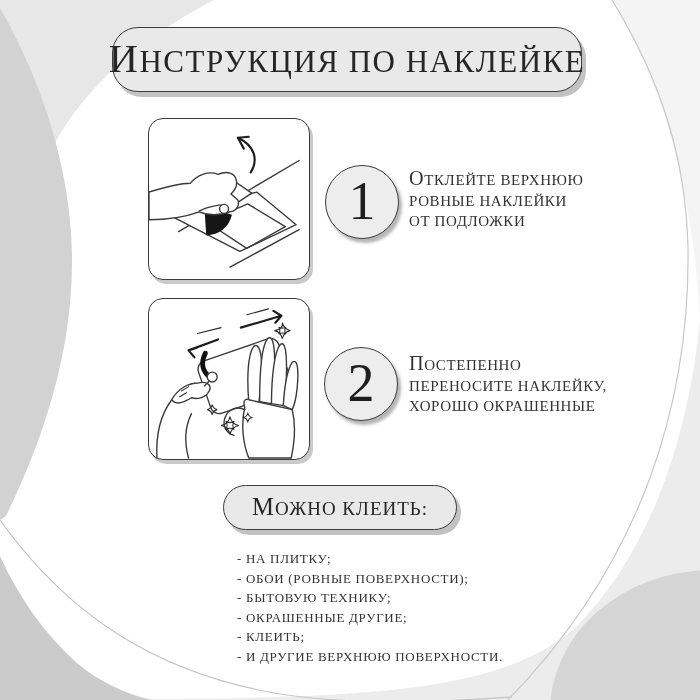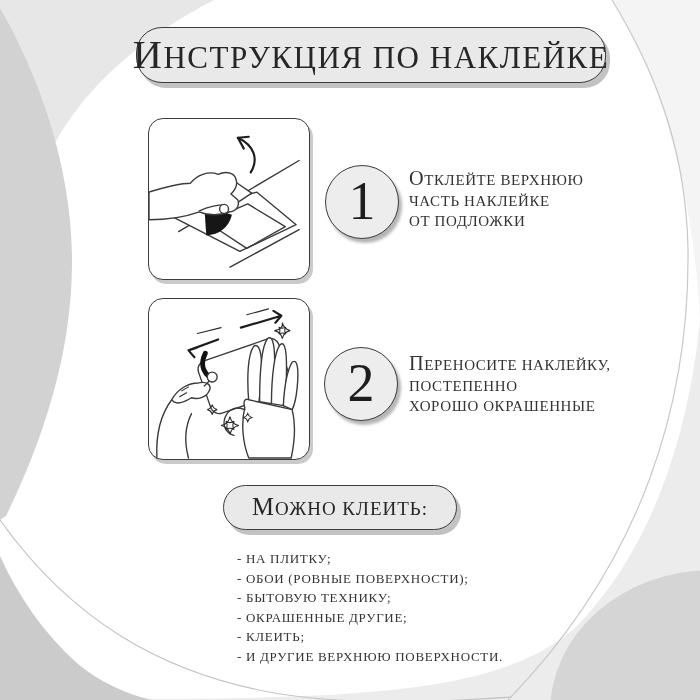--- a/index.html
+++ b/index.html
@@ -20,21 +20,21 @@
   svg.bg{position:absolute;left:0;top:0;z-index:0;}
 
   
   .banner{
     position:absolute;z-index:2;box-sizing:border-box;
     background:var(--banner-fill);
     border:1.6px solid #3c3c3c;
     box-shadow:4px 5px 0 rgba(120,120,120,.45);
     display:flex;align-items:center;justify-content:center;
   }
-  .title-banner{left:112px;top:27px;width:470px;height:56px;border-radius:26px;margin-left:24px;}
+  .title-banner{left:112px;top:27px;width:470px;height:65px;border-radius:26px;}
   .can-banner{left:223px;top:485px;width:234px;height:45px;border-radius:23px;}
   .banner-text{
     display:block;text-align:center;letter-spacing:1.5px;color:#262626;
     line-height:1;white-space:nowrap;
   }
   .title-banner .banner-text{font-size:31px;}
   .can-banner .banner-text{font-size:19px;letter-spacing:1px;}
   .banner-text::first-letter{font-size:1.3em;}
 
   
@@ -117,21 +117,21 @@
         <circle class="art-fill" cx="76" cy="91" r="4.5"></circle>
       </g>
     </svg>
   </div>
 
   <div class="step-circle circle-1">
     <span class="step-number">1</span>
   </div>
   <div class="step-text text-1">
     <span class="line">ОТКЛЕЙТЕ ВЕРХНЮЮ</span>
-    <span class="line">ЧАСТЬ НАКЛЕЙКЕ</span>
+    <span class="line">РОВНЫЕ НАКЛЕЙКИ</span>
     <span class="line">ОТ ПОДЛОЖКИ</span>
   </div>
 
   <div class="illus illus-2">
     <svg viewBox="0 0 162 162">
       <rect class="art-fill" x="54" y="50" width="86" height="56" rx="9" transform="rotate(-19 97 78)"></rect>
       <path d="M57,55 C52,65 54,74 63,80" stroke="#111" stroke-width="5" fill="none" stroke-linecap="round"></path>
       <g>
         <path class="art-thin" d="M99,16 L121,10"></path>
         <path class="art-bold" d="M93,29 L134,17 M134,17 L126,12 M134,17 L128,24"></path>
@@ -162,22 +162,22 @@
         <path class="art-thin" d="M82,122 Q83,127 88,128 Q83,129 82,134 Q81,129 76,128 Q81,127 82,122 Z" transform="rotate(45 82 128)"></path>
         <path class="art-thin" d="M100,116 Q101,119 104,120 Q101,121 100,124 Q99,121 96,120 Q99,119 100,116 Z"></path>
       </g>
     </svg>
   </div>
 
   <div class="step-circle circle-2">
     <span class="step-number">2</span>
   </div>
   <div class="step-text text-2">
+    <span class="line">ПОСТЕПЕННО</span>
     <span class="line">ПЕРЕНОСИТЕ НАКЛЕЙКУ,</span>
-    <span class="line">ПОСТЕПЕННО</span>
     <span class="line">ХОРОШО ОКРАШЕННЫЕ</span>
   </div>
 
   <div class="banner can-banner">
     <span class="banner-text">МОЖНО КЛЕИТЬ:</span>
   </div>
   <ul class="surface-list">
     <li>- НА ПЛИТКУ;</li>
     <li>- ОБОИ (РОВНЫЕ ПОВЕРХНОСТИ);</li>
     <li>- БЫТОВУЮ ТЕХНИКУ;</li>

